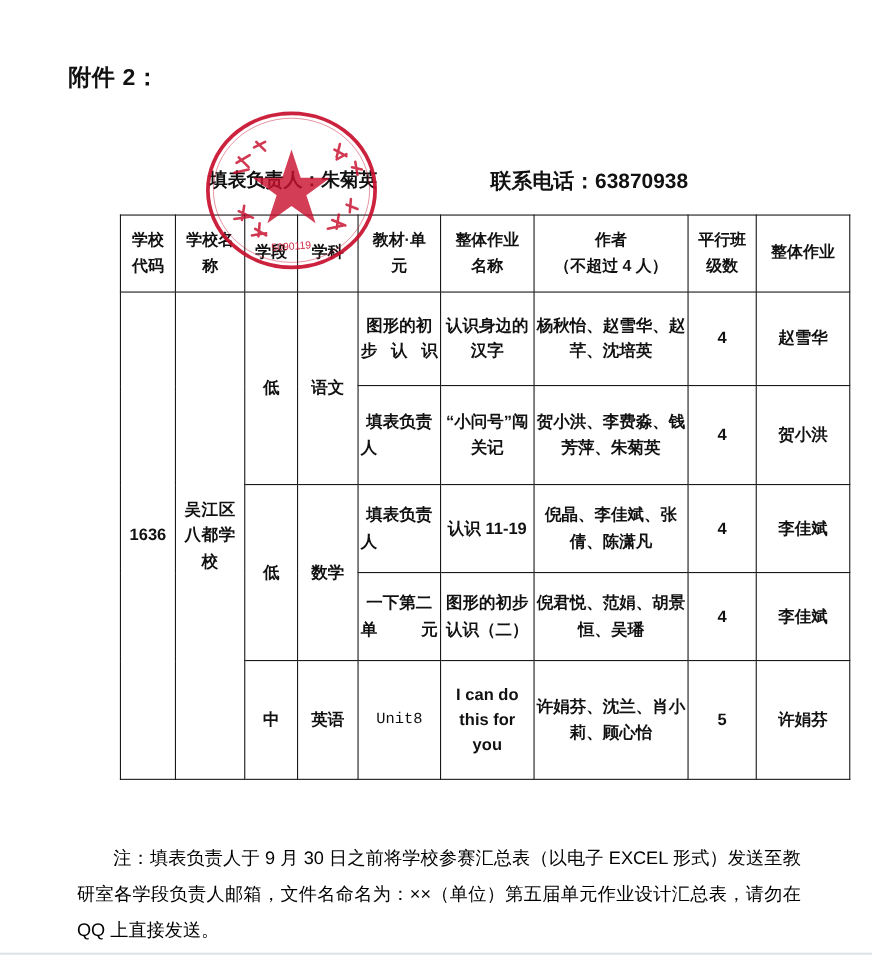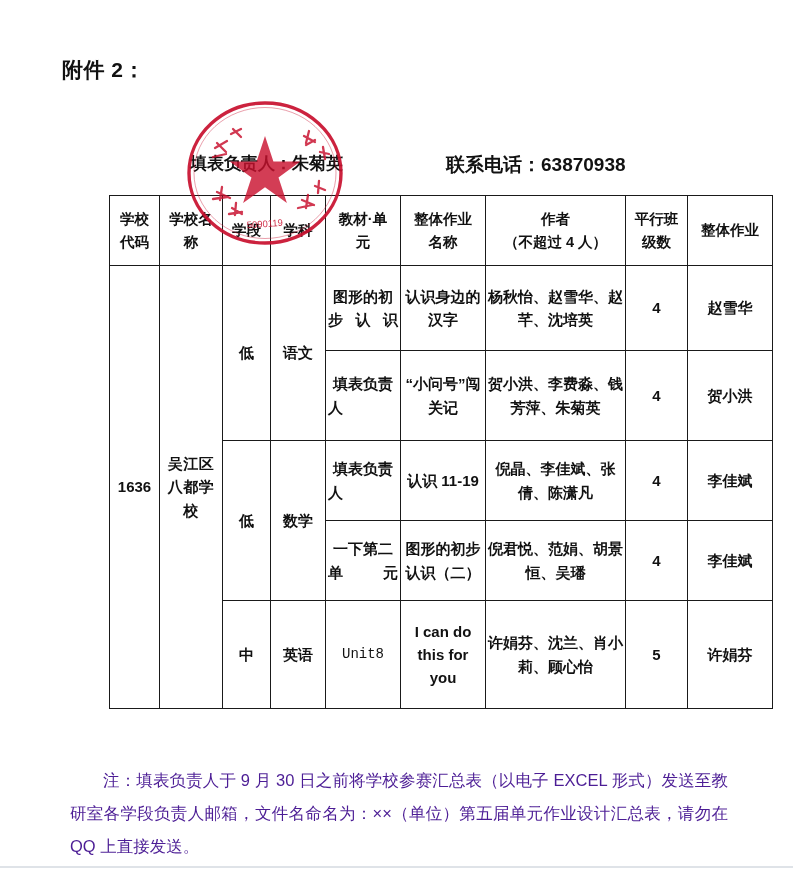--- a/index.html
+++ b/index.html
@@ -147,21 +147,21 @@
   #footer-note {
     position: absolute;
     left: 70px; top: 764px;
     width: 658px;
     font-size: 16.5px;
     line-height: 2.0;
     text-align: justify;
     text-indent: 33px;
     font-family: "Liberation Sans", "DejaVu Sans", sans-serif;
     font-weight: 500;
-    color: #4c1d95;
+    color: #000000;
   }
 
   #bottom-rule {
     position: absolute;
     left: 0; top: 866px;
     width: 793px; height: 2px;
     background: #dfe3e8;
   }
 </style>
 </head>

